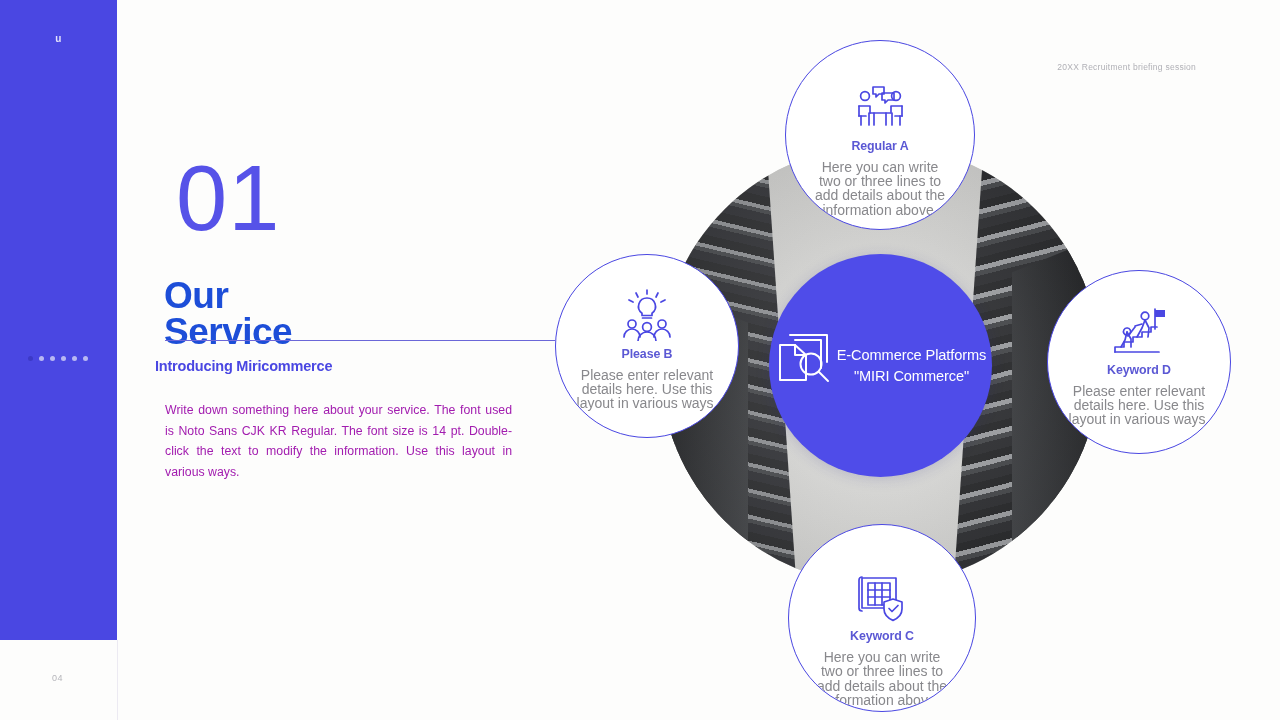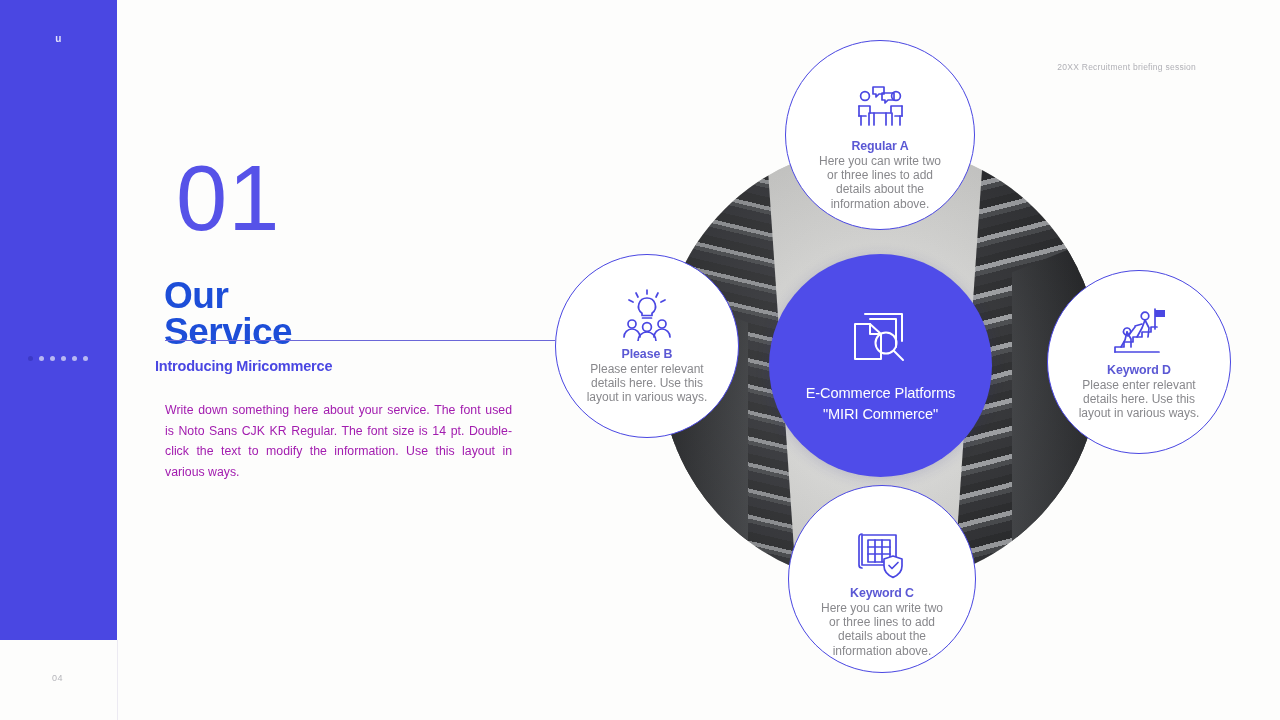--- a/index.html
+++ b/index.html
@@ -226,21 +226,21 @@
   
   .center-circle {
     position: absolute;
     left: 216px;
     top: 226px;
     width: 223px;
     height: 223px;
     border-radius: 50%;
     background: #4f4ce9;
     display: flex;
-    flex-direction: column;
+    flex-direction: row;
     align-items: center;
     justify-content: center;
     box-shadow: 0 2px 14px rgba(40,38,120,.18);
   }
   .center-icon {
     margin-bottom: 14px;
   }
   .center-label {
     font-size: 14.6px;
     line-height: 21px;
@@ -256,40 +256,40 @@
     background: #ffffff;
     border: 1.4px solid #4a47e2;
     display: flex;
     flex-direction: column;
     align-items: center;
     box-sizing: border-box;
     overflow: hidden;
   }
   .card-a { left: 232px; top: 12px;  width: 190px; height: 190px; padding-top: 40px; }
   .card-b { left: 2px;   top: 226px; width: 184px; height: 184px; padding-top: 34px; }
-  .card-c { left: 235px; top: 457px; width: 188px; height: 188px; padding-top: 42px; }
+  .card-c { left: 235px; top: 496px; width: 188px; height: 188px; padding-top: 42px; justify-content: center; }
   .card-d { left: 494px; top: 242px; width: 184px; height: 184px; padding-top: 34px; }
 
   .card-icon {
     height: 52px;
     display: flex;
     align-items: center;
     justify-content: center;
   }
   .card-title {
     margin-top: 6px;
     font-size: 12.4px;
     font-weight: bold;
     color: #5b58d4;
     letter-spacing: -0.1px;
   }
   .card-desc {
-    margin-top: 1px;
+    margin-top: 7px;
     width: 130px;
-    font-size: 12px;
+    font-size: 14px;
     line-height: 14.2px;
     color: #88888c;
     text-align: center;
   }
   .card-b .card-desc, .card-d .card-desc { width: 142px; }
 </style>
 </head>
 <body>
 
 <div id="slide">

